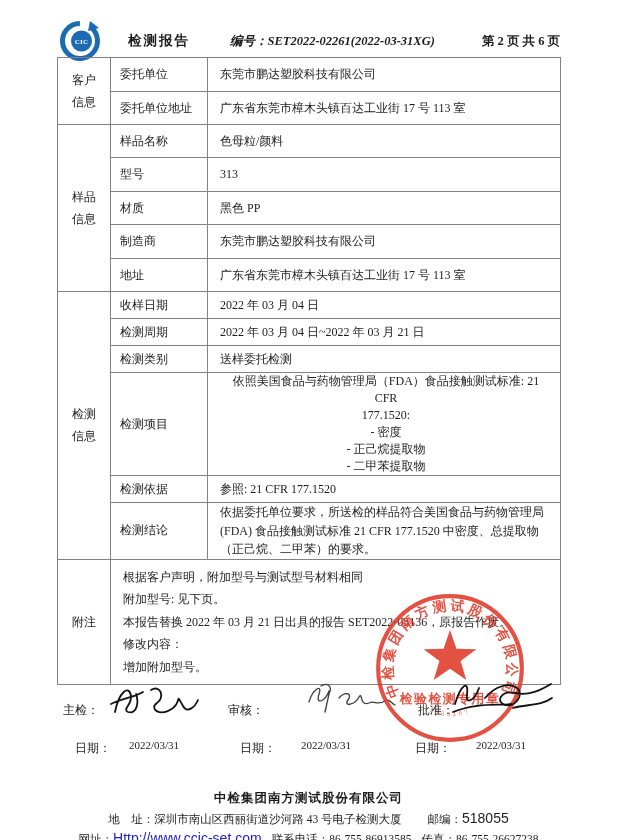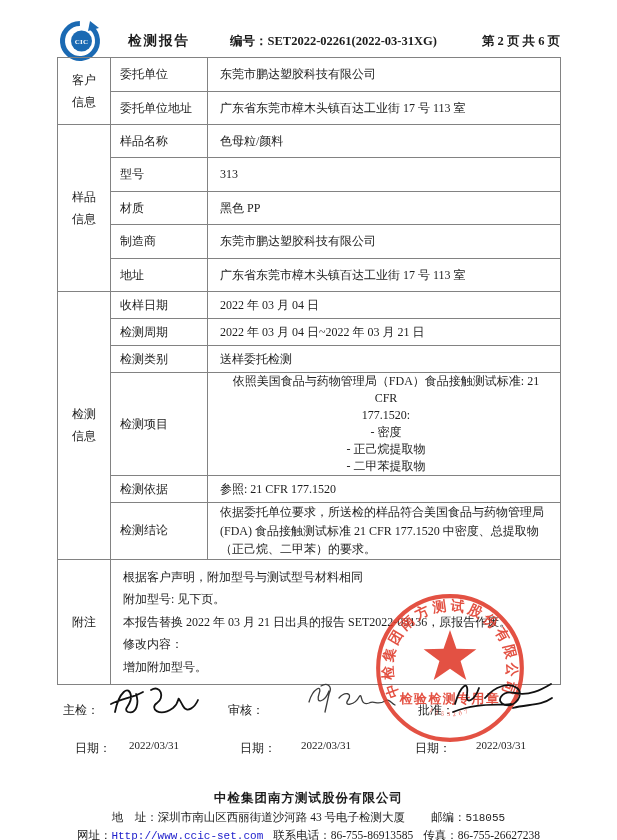--- a/index.html
+++ b/index.html
@@ -6,21 +6,21 @@
   body { background:#e8e8e8; font-family:"Liberation Serif","DejaVu Serif",serif; }
   .page {
     position:relative; width:617px; height:840px; margin:0 auto;
     background:#ffffff; color:#1c1c1c; overflow:hidden;
   }
   
   .header { position:absolute; top:16px; left:57px; width:503px; height:50px;
             display:flex; align-items:center; }
   .logo { width:48px; height:48px; flex:0 0 48px; }
   .report-title { font-weight:bold; font-size:13.5px; margin-left:23px; letter-spacing:2px; }
-  .report-no { font-weight:bold; font-size:12.5px; margin-left:40px; white-space:nowrap; }
+  .report-no { font-weight:bold; font-size:12.5px; margin-left:40px; white-space:nowrap;font-style:italic; }
   .page-info { font-weight:bold; font-size:12.5px; margin-left:auto; white-space:nowrap; }
   
   table.report { position:absolute; top:57px; left:57px; width:503px;
                  border-collapse:collapse; table-layout:fixed; }
   table.report td { border:1px solid #828282; font-size:12px; vertical-align:middle;
                     line-height:17px; }
   td.sec { text-align:center; }
   td.sec span { display:inline-block; width:26px; line-height:22px; }
   td.lbl { padding-left:9px; }
   td.val { padding-left:12px; padding-right:8px; }
@@ -35,21 +35,21 @@
   .date-label { position:absolute; white-space:nowrap; }
   .date-val { position:absolute; white-space:nowrap; font-size:11px; }
   
   .stamp { position:absolute; left:372px; top:590px; width:156px; height:156px;
            opacity:.88; z-index:4; pointer-events:none; }
   .sig-approver { z-index:6; }
   
   .footer { position:absolute; top:790px; left:0; width:617px; text-align:center; }
   .footer .company { font-weight:bold; font-size:12.5px; letter-spacing:1px; }
   .footer .line { font-size:11.5px; margin-top:3px; white-space:nowrap; }
-  .footer .mono { font-family:Liberation Mono, monospace; font-size:11px; }
+  .footer .mono { font-family:Liberation Sans, sans-serif; font-size:14px; }
   .footer a.url { color:#2121cc; text-decoration:underline; cursor:pointer; }
   .gap-s { display:inline-block; width:10px; }
   .gap-l { display:inline-block; width:26px; }
 </style>
 </head>
 <body>
 
 <div class="page">
 
   <div class="header">

